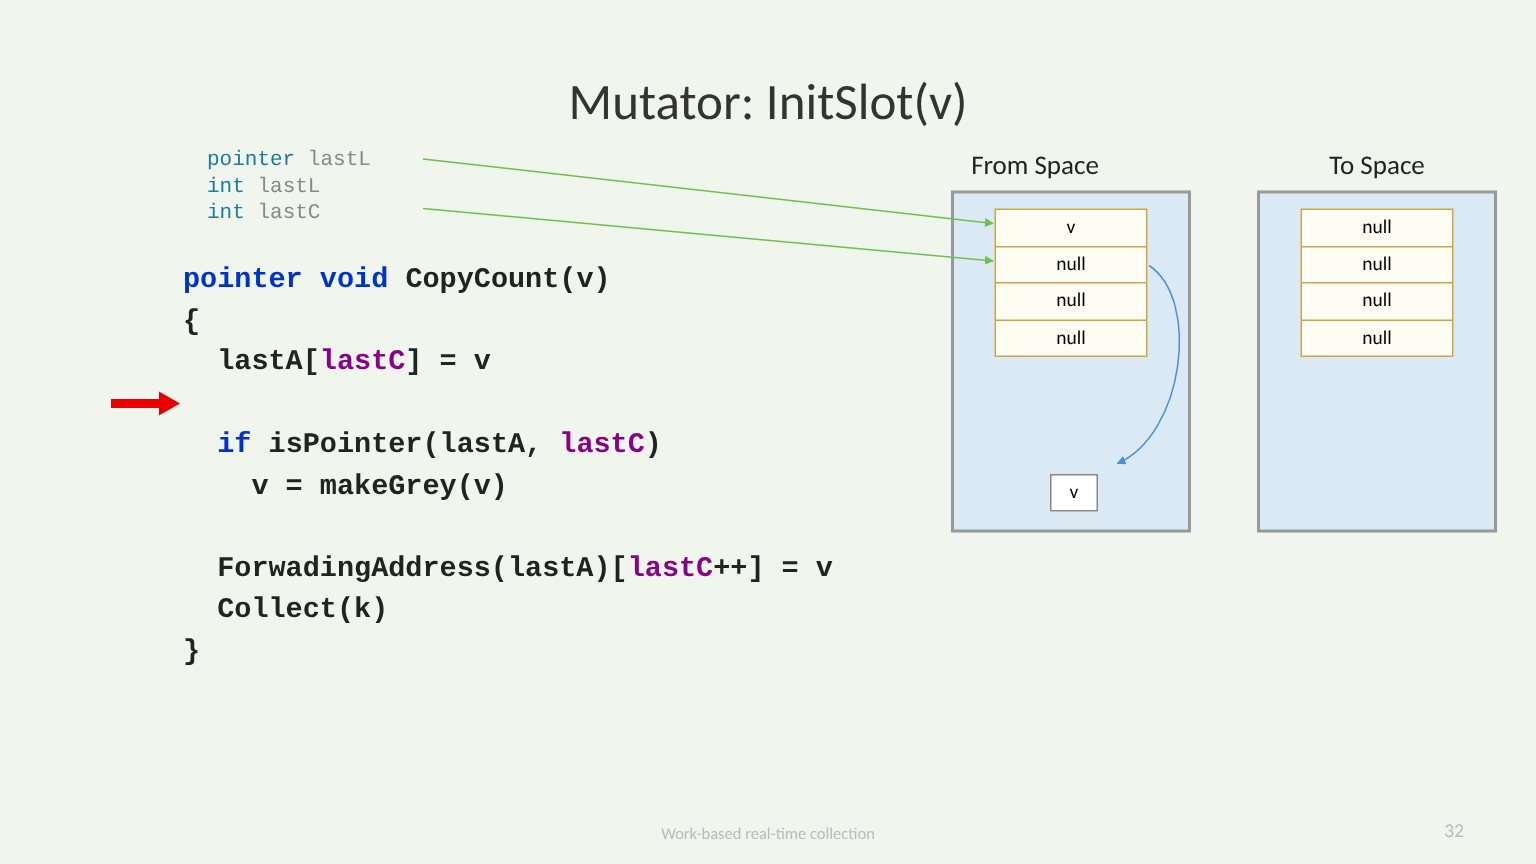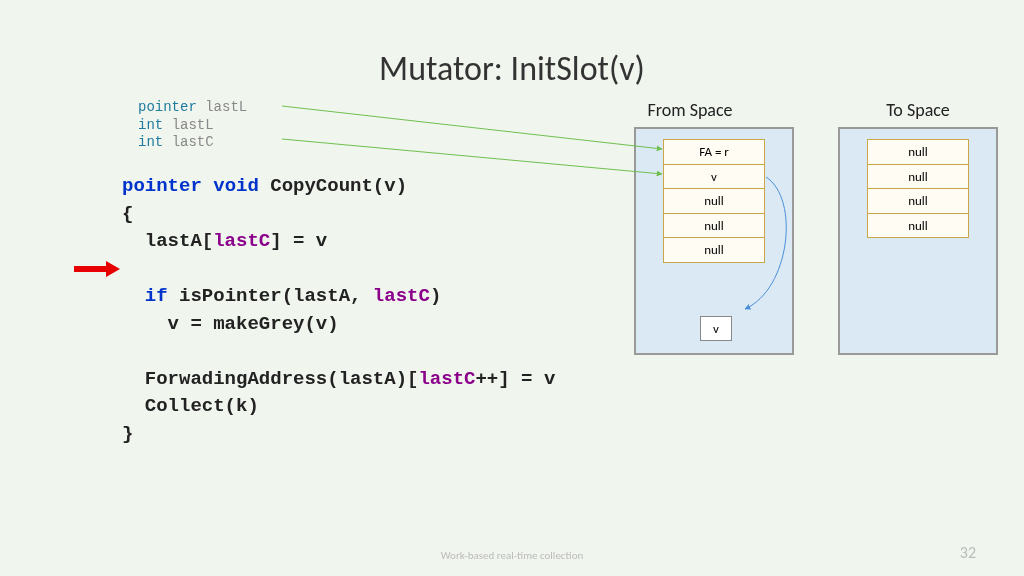--- a/index.html
+++ b/index.html
@@ -110,21 +110,21 @@
     left: 0;
     right: 0;
     text-align: center;
     font-size: 11px;
     color: #bbb;
   }
   .pagenum {
     position: absolute;
     bottom: 14px;
     right: 48px;
-    font-size: 16px;
+    font-size: 13px;
     color: #bbb;
   }
   svg.connectors {
     position: absolute;
     left: 0; top: 0;
     pointer-events: none;
   }
 </style>
 </head>
 <body>
@@ -153,21 +153,20 @@
   <div class="arrow-exec">
     <svg width="48" height="20" viewBox="0 0 48 20">
       <line x1="2" y1="10" x2="34" y2="10" stroke="#e80000" stroke-width="6"></line>
       <polygon points="34,2 48,10 34,18" fill="#e80000"></polygon>
     </svg>
   </div>
 
   <div class="space-label from-label">From Space</div>
   <div class="space from-space">
     <div class="cells">
-      <div class="cell">FA = r</div>
       <div class="cell">v</div>
       <div class="cell">null</div>
       <div class="cell">null</div>
       <div class="cell">null</div>
     </div>
     <div class="vbox">v</div>
   </div>
 
   <div class="space-label to-label">To Space</div>
   <div class="space to-space">

